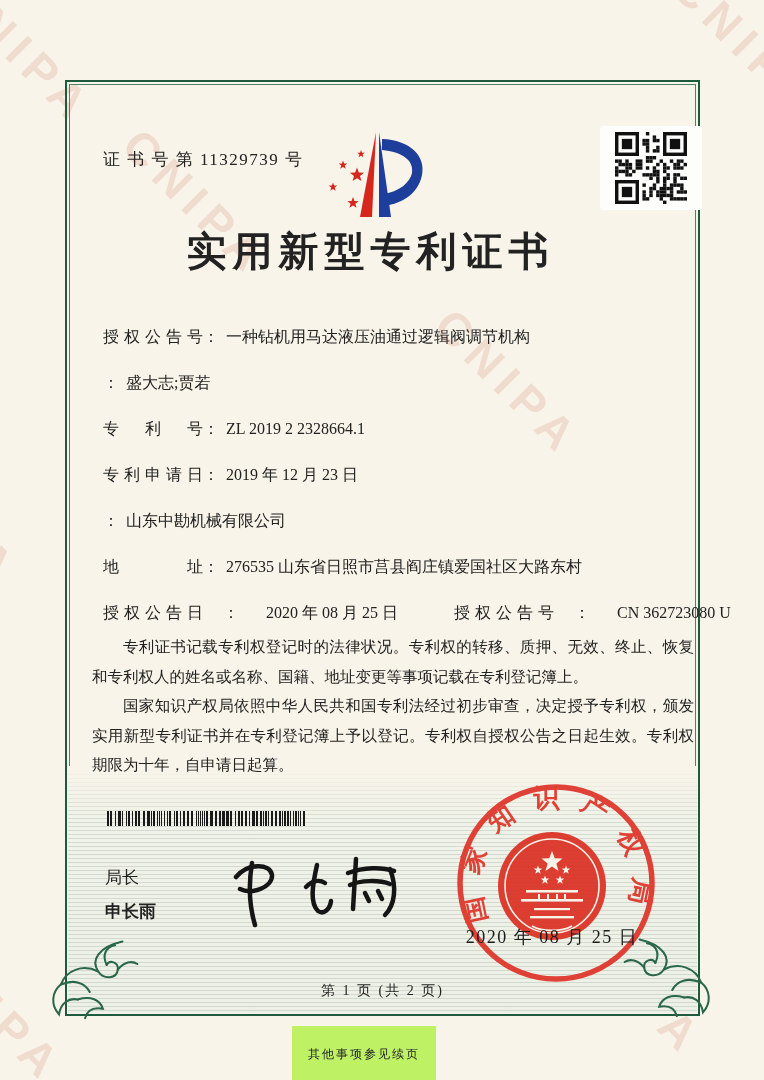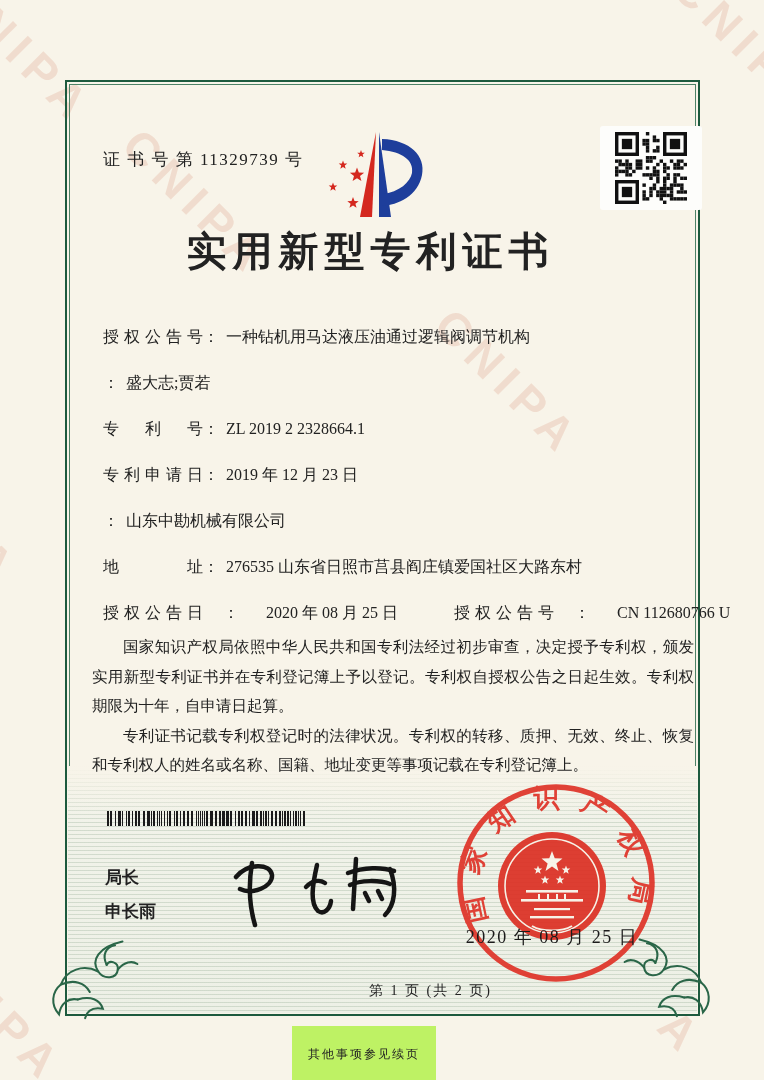--- a/index.html
+++ b/index.html
@@ -28,28 +28,28 @@
   .frow{display:flex;height:46px;line-height:22px;}
   .flabel{display:inline-block;width:100px;text-align:justify;text-align-last:justify;}
   .fcolon{margin-right:7px;}
   .fvalue{white-space:nowrap;}
   .fgroup{display:flex;gap:20px;}
   .fgroup+.fgroup{margin-left:56px;}
   .paras{position:absolute;left:92px;top:632px;width:602px;font-size:15.5px;
          line-height:29.5px;text-align:justify;}
   .paras p{margin:0;text-indent:2em;}
   .barcode{position:absolute;left:107px;top:811px;}
-  .signer-title{position:absolute;left:105px;top:866px;font-size:17px;font-weight:700;
+  .signer-title{position:absolute;left:105px;top:866px;font-size:17px;font-weight:400;
                 font-family:"Liberation Sans",sans-serif;}
   .signer-name{position:absolute;left:105px;top:900px;font-size:17px;font-weight:700;
                font-family:Liberation Serif, serif;}
   .signature{position:absolute;left:222px;top:843px;}
   .sealwrap{position:absolute;left:450px;top:780px;}
   .pageinfo{position:absolute;left:65px;width:635px;top:982px;text-align:center;
-            font-size:14px;letter-spacing:2px;padding-left:48px;}
+            font-size:14px;letter-spacing:2px;}
   .footnote{position:absolute;left:292px;top:1026px;background:#bef264;
             padding:20px 16px;font-size:12px;letter-spacing:2px;}
   .orn{position:absolute;pointer-events:none;}
   .orn-r{transform:scaleX(-1);}
 </style>
 </head>
 <body>
 
 <div class="page">
 
@@ -264,28 +264,28 @@
     </div>
     <div class="frow">
       <span class="fgroup">
         <span class="flabel">授权公告日</span>
           <span class="fcolon">：</span>
         <span class="fvalue">2020 年 08 月 25 日</span>
       </span>
       <span class="fgroup">
         <span class="flabel">授权公告号</span>
           <span class="fcolon">：</span>
-        <span class="fvalue">CN 112680766 U</span>
+        <span class="fvalue">CN 362723080 U</span>
       </span>
     </div>
   </div>
 
   <div class="paras">
+    <p>专利证书记载专利权登记时的法律状况。专利权的转移、质押、无效、终止、恢复和专利权人的姓名或名称、国籍、地址变更等事项记载在专利登记簿上。</p>
     <p>国家知识产权局依照中华人民共和国专利法经过初步审查，决定授予专利权，颁发实用新型专利证书并在专利登记簿上予以登记。专利权自授权公告之日起生效。专利权期限为十年，自申请日起算。</p>
-    <p>专利证书记载专利权登记时的法律状况。专利权的转移、质押、无效、终止、恢复和专利权人的姓名或名称、国籍、地址变更等事项记载在专利登记簿上。</p>
   </div>
 
   <svg id="barcode" class="barcode" width="200" height="15" viewBox="0 0 200 15">
       <rect x="0" y="0" width="2" height="15" fill="#1a1a1a"></rect>
       <rect x="3" y="0" width="2" height="15" fill="#1a1a1a"></rect>
       <rect x="8" y="0" width="1" height="15" fill="#1a1a1a"></rect>
       <rect x="11" y="0" width="3" height="15" fill="#1a1a1a"></rect>
       <rect x="15" y="0" width="1" height="15" fill="#1a1a1a"></rect>
       <rect x="19" y="0" width="1" height="15" fill="#1a1a1a"></rect>
       <rect x="21" y="0" width="2" height="15" fill="#1a1a1a"></rect>

